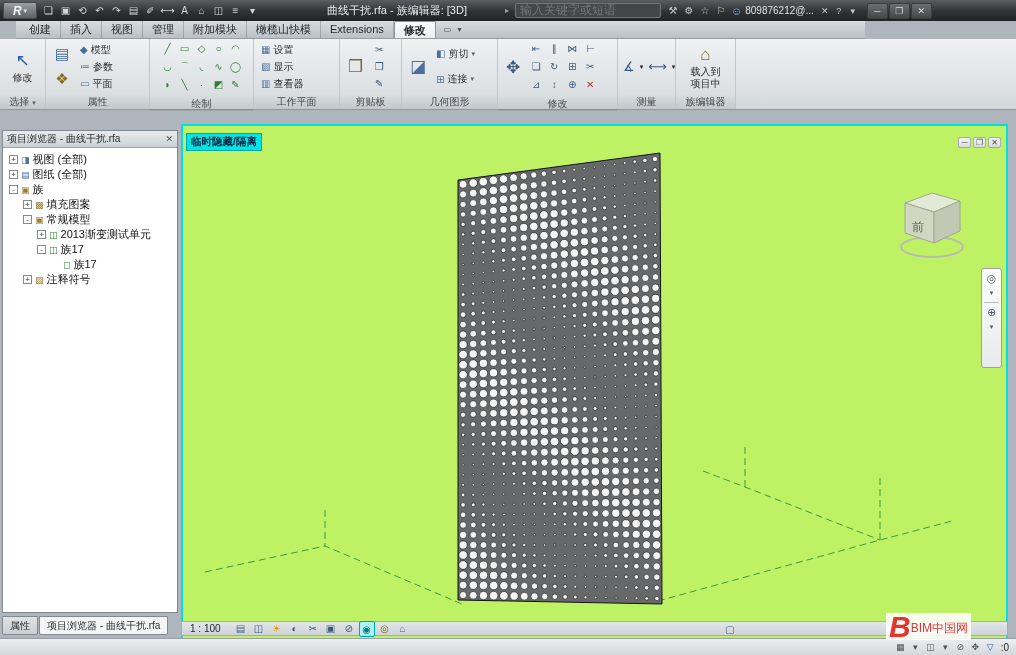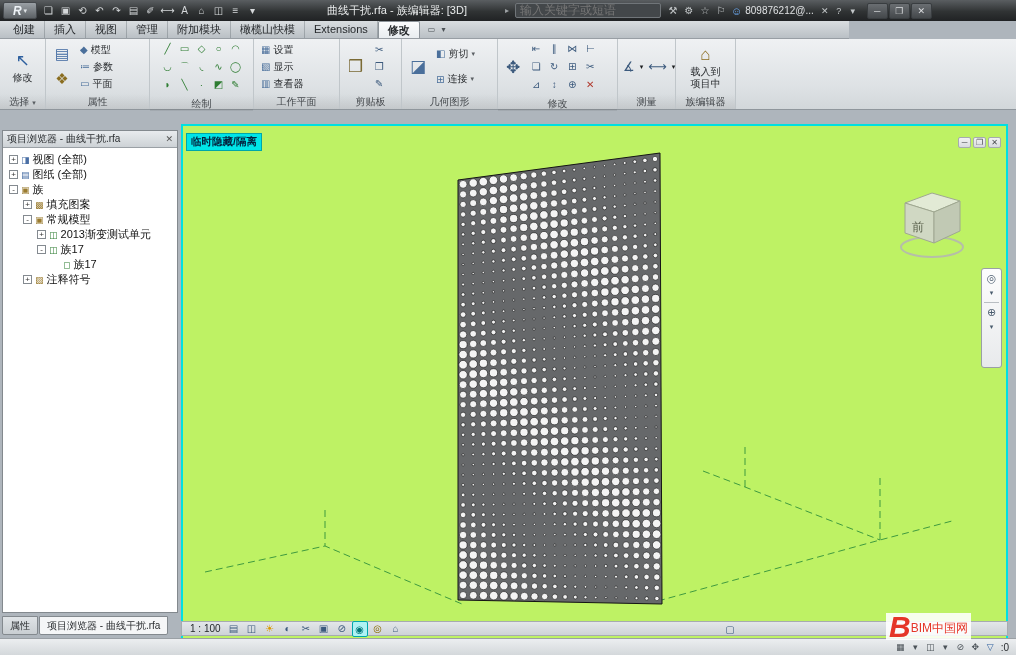--- a/index.html
+++ b/index.html
@@ -26,21 +26,21 @@
   .tb-icons span{width:16px;text-align:center;font-size:10px;color:#c3c7c9}
   .user{display:flex;align-items:center;gap:3px;margin-left:2px;font-size:10px;color:#dfe1e3}
   .user .uicon{color:#6fb1ff;font-size:11px}
   .sess{display:flex;margin-left:4px}
   .sess span{width:14px;text-align:center;font-size:9px;color:#c3c7c9}
   .winctl{margin-left:6px;display:flex}
   .winctl span{width:21px;height:16px;line-height:15px;text-align:center;font-size:9px;color:#dcdee0;
     background:linear-gradient(#6a6e72,#44484b);border:1px solid #393d40;border-radius:2px;margin-left:1px}
 
   
-  #tabrow{position:absolute;left:0;top:21px;width:849px;height:18px;
+  #tabrow{position:absolute;left:16px;top:21px;width:849px;height:18px;
     background:linear-gradient(#d9dde0,#bac0c5);border-bottom:1px solid #989ea4;
     display:flex;align-items:flex-end;padding-left:4px}
   .tab{height:17px;line-height:17px;padding:0 9px;font-size:11px;color:#26292c;border-right:1px solid rgba(90,96,102,.35)}
   .tab.active{background:linear-gradient(#fbfcfd,#e9edf0);border:1px solid #8d949a;border-bottom:none;
     border-radius:2px 2px 0 0;font-weight:bold}
   .tab-extra{margin-left:5px;height:17px;display:flex;align-items:center}
   .tab-extra span{font-size:8px;color:#4b5054;padding:0 3px}
 
   
   #ribbon{position:absolute;left:0;top:39px;width:1016px;height:71px;
@@ -99,21 +99,21 @@
   .navbar{position:absolute;right:4px;top:142px;width:21px;height:100px;z-index:4;
     background:linear-gradient(#fdfdfd,#e8eaec);border:1px solid #9aa0a5;border-radius:3px;
     display:flex;flex-direction:column;align-items:center;padding:3px 0;gap:3px}
   .navbar span{font-size:11px;color:#4a5c6e;line-height:12px}
   .navbar .div{width:15px;height:1px;background:#b9bec2}
   .navbar .nv-caret{font-size:7px}
 
   
   #vcb{position:absolute;left:181px;top:621px;width:827px;height:15px;
     background:linear-gradient(#e3e6e9,#ced3d7);border:1px solid #a6abb0;
-    display:flex;align-items:center;gap:1px;padding:0 4px;font-size:10px}
+    display:flex;align-items:center;gap:8px;padding:0 4px;font-size:10px}
   .vcb-scale{padding:0 4px;color:#24282b}
   .vcb-group{display:flex;align-items:center;gap:2px}
   .vcb-far{position:absolute;left:540px;top:0}
 
   
   #statusbar{position:absolute;left:0;top:638px;width:1016px;height:17px;
     background:linear-gradient(#eceef0,#d4d8db);border-top:1px solid #9aa0a5;
     display:flex;align-items:center;padding:0 5px;font-size:10.5px;color:#2a2d30;white-space:nowrap}
   .sb-right{margin-left:auto;display:flex;align-items:center;gap:4px;margin-right:2px}
   .sb-right .iconbtn14{width:13px;height:13px;line-height:13px;font-size:9px;color:#4b5258}

